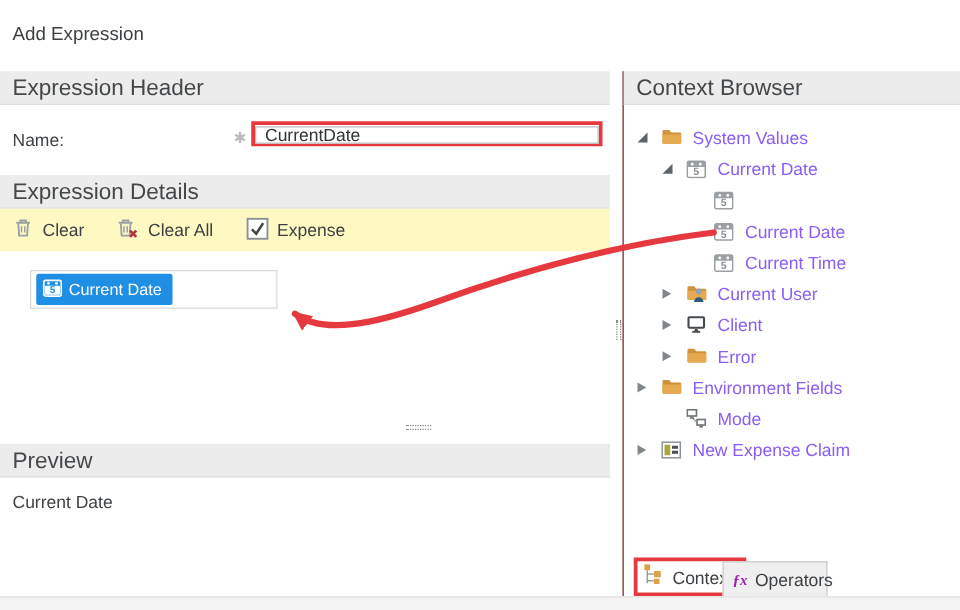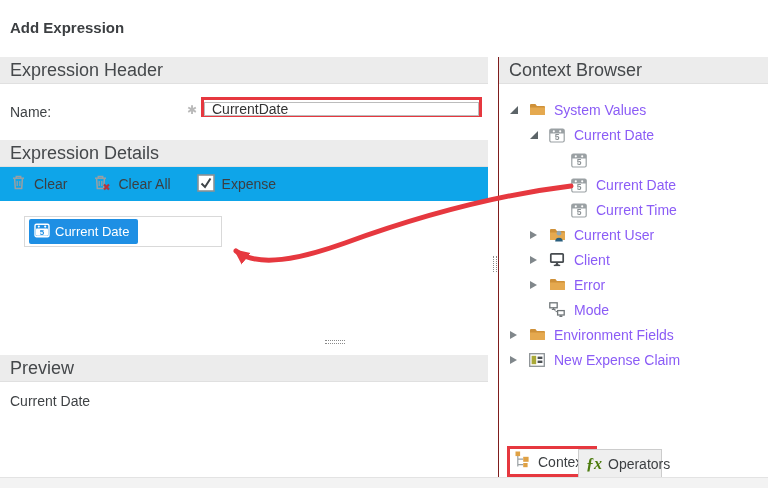--- a/index.html
+++ b/index.html
@@ -1,40 +1,40 @@
 <!DOCTYPE html>
 <html style="--annotation-red: #e6383f; --chip-blue: #1e8fe4;"><head>
 <meta charset="utf-8">
 <style>
   * { margin:0; padding:0; box-sizing:border-box; }
   html,body { width:768px; height:488px; background:#fff; overflow:hidden;
               font-family:"Liberation Sans", sans-serif; }
   #stage { position:relative; width:768px; height:488px; background:#fff; }
 
-  .title { position:absolute; left:10px; top:19px; font-size:15px; font-weight:700; color:#3c3f42; }
+  .title { position:absolute; left:10px; top:19px; font-size:15px; font-weight:400; color:#3c3f42; }
 
   .section-bar { position:absolute; height:27px; background:#ececec; border-bottom:1px solid #e0e0e0;
                  display:flex; align-items:center; padding-left:10px; font-size:18px; color:#45484b; }
   #bar-expr-header { left:0; top:57px;  width:488px; }
   #bar-expr-details{ left:0; top:140px; width:488px; }
   #bar-preview     { left:0; top:355px; width:488px;text-align:center; }
   #bar-context     { left:0; top:0;     width:100%; }
 
   
   .name-label { position:absolute; left:10px; top:104px; font-size:14px; color:#3f4245; }
   .req-star   { position:absolute; left:184px; top:103px; width:16px; text-align:center;
                 color:#b9b9b9; font-size:12px; }
   .red-box-name { position:absolute; left:201px; top:97px; width:281px; height:20px;
                   border:3px solid var(--annotation-red); background:#fff; }
   .red-box-name input { width:100%; height:100%; border:1px solid #bcbcbc; outline:none;
                         font-family:"Liberation Sans",sans-serif; font-size:14px; color:#333;
                         padding-left:7px; }
 
   
-  .toolbar { position:absolute; left:0; top:167px; width:488px; height:34px; background:#0ea5e9;
+  .toolbar { position:absolute; left:0; top:167px; width:488px; height:34px; background:#fef9c3;
              display:flex; align-items:center; padding-left:10px; gap:26px; }
   .tb-item { display:flex; align-items:center; gap:7px; font-size:14px; color:#3c3f42; cursor:default; }
 
   
   .expr-box { position:absolute; left:24px; top:216px; width:198px; height:31px;
               background:#fff; border:1px solid #d9d9d9; display:flex; align-items:center; padding-left:4px; }
   .chip { display:inline-flex; align-items:center; gap:5px; height:25px; padding:0 9px 0 5px;
           background:var(--chip-blue); border-radius:2px; color:#fff; font-size:13px; }
 
   .h-splitter { position:absolute; left:325px; top:340px; width:20px; height:4px;
@@ -59,21 +59,21 @@
 
   
   .tab-context-wrap { position:absolute; left:8px; top:389px; height:31px;
                       border:3px solid var(--annotation-red); background:#fff;
                       display:flex; align-items:center; gap:6px; padding:0 8px 0 5px; }
   .tab-operators { position:absolute; left:79px; top:392px; height:28px; width:84px;
                    background:#efefef; border:1px solid #ccc; border-bottom:none;
                    display:flex; align-items:center; gap:6px; padding-left:7px; }
   .tab-label { font-size:14px; color:#3c3f42; }
   .fx-glyph { font-family:"Liberation Serif", serif; font-style:italic; font-weight:700;
-              font-size:16px; color:#4d7c0f; line-height:1; }
+              font-size:12px; color:#a21caf; line-height:1; }
 
   .footer-strip { position:absolute; left:0; top:477px; width:768px; height:11px;
                   background:#f3f3f3; border-top:1px solid #e3e3e3; }
 
   .arrow-overlay { position:absolute; left:0; top:0; width:768px; height:488px; pointer-events:none; }
 </style>
 </head>
 <body>
 
 <div id="stage">
@@ -251,44 +251,44 @@
             <span class="tri-col"></span>
           </span>
           <span class="ticon">
             <svg width="17" height="15" viewBox="0 0 17 15">
     <path d="M1,3 a1,1 0 0 1 1,-1 h4.4 l1.5,2 H15 a1,1 0 0 1 1,1 v7 a1,1 0 0 1 -1,1 H2 a1,1 0 0 1 -1,-1 z" fill="#cf9139"></path>
     <path d="M1,5.6 H16 V12 a1,1 0 0 1 -1,1 H2 a1,1 0 0 1 -1,-1 z" fill="#e5a94f"></path>
             </svg>
           </span>
           <span class="tlabel">Error</span>
         </div>
+        <div class="tree-row lvl0">
+          <span class="tw">
+            <span class="tri-col"></span>
+          </span>
+          <span class="ticon">
+            <svg width="17" height="15" viewBox="0 0 17 15">
+    <path d="M1,3 a1,1 0 0 1 1,-1 h4.4 l1.5,2 H15 a1,1 0 0 1 1,1 v7 a1,1 0 0 1 -1,1 H2 a1,1 0 0 1 -1,-1 z" fill="#cf9139"></path>
+    <path d="M1,5.6 H16 V12 a1,1 0 0 1 -1,1 H2 a1,1 0 0 1 -1,-1 z" fill="#e5a94f"></path>
+            </svg>
+          </span>
+          <span class="tlabel">Environment Fields</span>
+        </div>
         <div class="tree-row lvl1">
           <span class="tw"></span>
           <span class="ticon">
             <svg width="16" height="16" viewBox="0 0 16 16">
     <rect x="0.8" y="0.8" width="7.4" height="5" fill="#fff" stroke="#6f7578" stroke-width="1.3"></rect>
     <path d="M4.5,5.8 v1.4 M2.8,7.4 h3.4" stroke="#6f7578" stroke-width="1.1"></path>
     <rect x="8.6" y="8.6" width="6.6" height="4.4" fill="#fff" stroke="#6f7578" stroke-width="1.3"></rect>
     <path d="M11.9,13 v1.2 M10.4,14.4 h3" stroke="#6f7578" stroke-width="1.1"></path>
     <path d="M8.2,9.6 h-2.2 v-2.4" stroke="#6f7578" stroke-width="1" stroke-dasharray="1.6,1.3" fill="none"></path>
             </svg>
           </span>
           <span class="tlabel">Mode</span>
-        </div>
-        <div class="tree-row lvl0">
-          <span class="tw">
-            <span class="tri-col"></span>
-          </span>
-          <span class="ticon">
-            <svg width="17" height="15" viewBox="0 0 17 15">
-    <path d="M1,3 a1,1 0 0 1 1,-1 h4.4 l1.5,2 H15 a1,1 0 0 1 1,1 v7 a1,1 0 0 1 -1,1 H2 a1,1 0 0 1 -1,-1 z" fill="#cf9139"></path>
-    <path d="M1,5.6 H16 V12 a1,1 0 0 1 -1,1 H2 a1,1 0 0 1 -1,-1 z" fill="#e5a94f"></path>
-            </svg>
-          </span>
-          <span class="tlabel">Environment Fields</span>
         </div>
         <div class="tree-row lvl0">
           <span class="tw">
             <span class="tri-col"></span>
           </span>
           <span class="ticon">
             <svg width="16" height="14" viewBox="0 0 16 14">
     <rect x="0.7" y="0.7" width="14.6" height="12.6" fill="#fff" stroke="#8b9194" stroke-width="1.3"></rect>
     <rect x="2.6" y="2.8" width="4.6" height="8.4" fill="#a9a838"></rect>
     <rect x="8.6" y="3.6" width="4.8" height="2.4" fill="#4a4f53"></rect>

